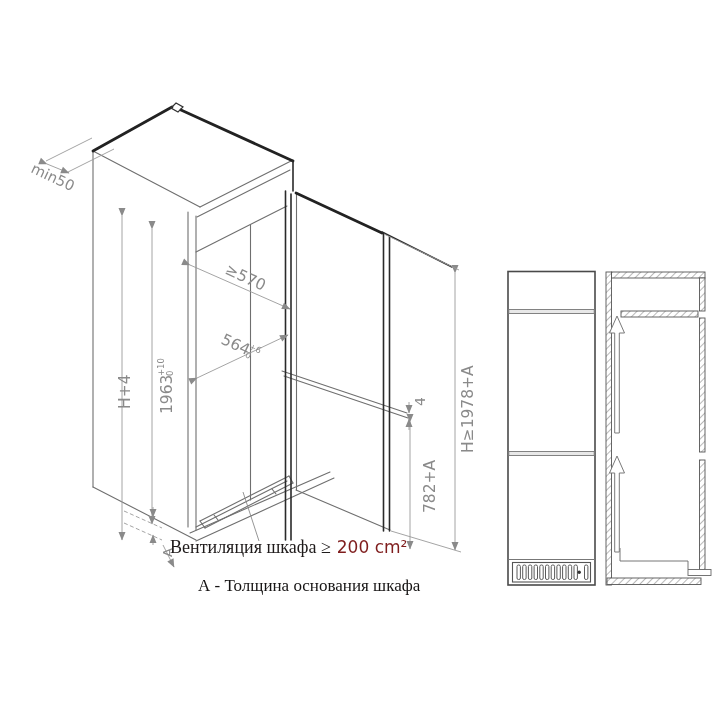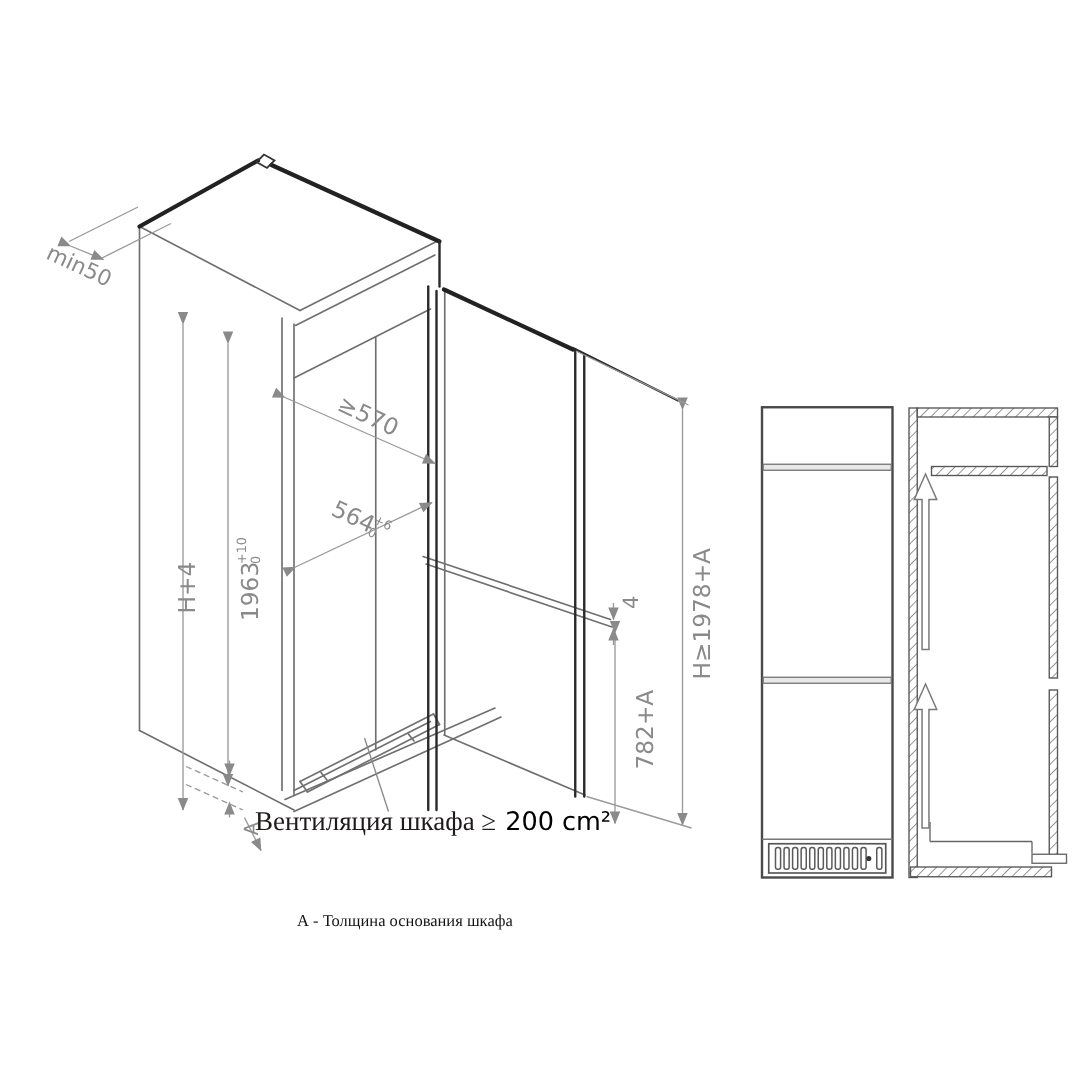--- a/index.html
+++ b/index.html
@@ -2,24 +2,24 @@
 <html><head>
 <meta charset="utf-8">
 <style>
   html,body{margin:0;padding:0;background:#fff;}
   .stage{position:relative;width:720px;height:720px;background:#ffffff;overflow:hidden;
          font-family:"DejaVu Sans","Liberation Sans",sans-serif;}
   svg{position:absolute;left:0;top:0;}
   .dimtext{fill:#8a8a8a;font-family:"DejaVu Sans","Liberation Sans",sans-serif;}
   .note1{position:absolute;left:170px;top:537px;white-space:nowrap;
          font-family:"Liberation Serif","DejaVu Serif",serif;font-size:18px;color:#1f1b1b;}
-  .note1 .val{font-family:"DejaVu Sans","Liberation Sans",sans-serif;color:#000000;
+  .note1 .val{font-family:"DejaVu Sans","Liberation Sans",sans-serif;color:#7f1d1d;
               font-size:17px;margin-left:6px;}
   .note2{position:absolute;left:198px;top:576px;white-space:nowrap;
-         font-family:"Liberation Serif","DejaVu Serif",serif;font-size:11px;color:#161414;margin-top:32px;}
+         font-family:"Liberation Serif","DejaVu Serif",serif;font-size:17px;color:#161414;}
 </style>
 </head>
 <body>
 
 <div class="stage">
 <svg width="720" height="720" viewBox="0 0 720 720">
   <defs>
     <marker id="arr" markerWidth="10" markerHeight="8" refX="8.5" refY="4" orient="auto" markerUnits="userSpaceOnUse">
       <path d="M0.5,0.5 L9,4 L0.5,7.5 Z" fill="#8a8a8a"></path>
     </marker>

